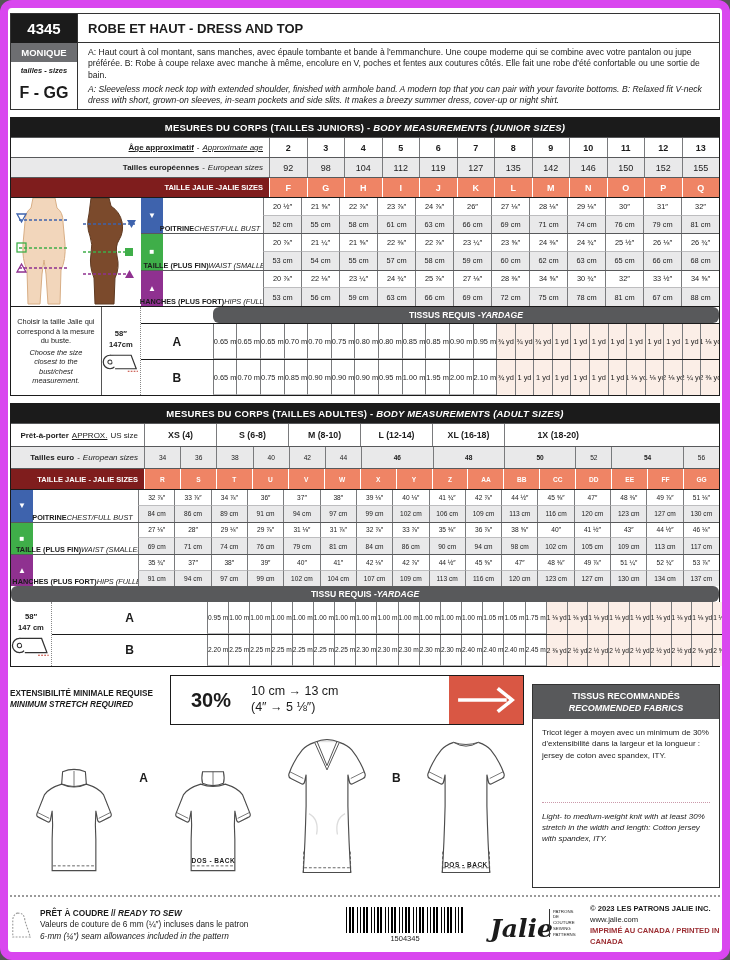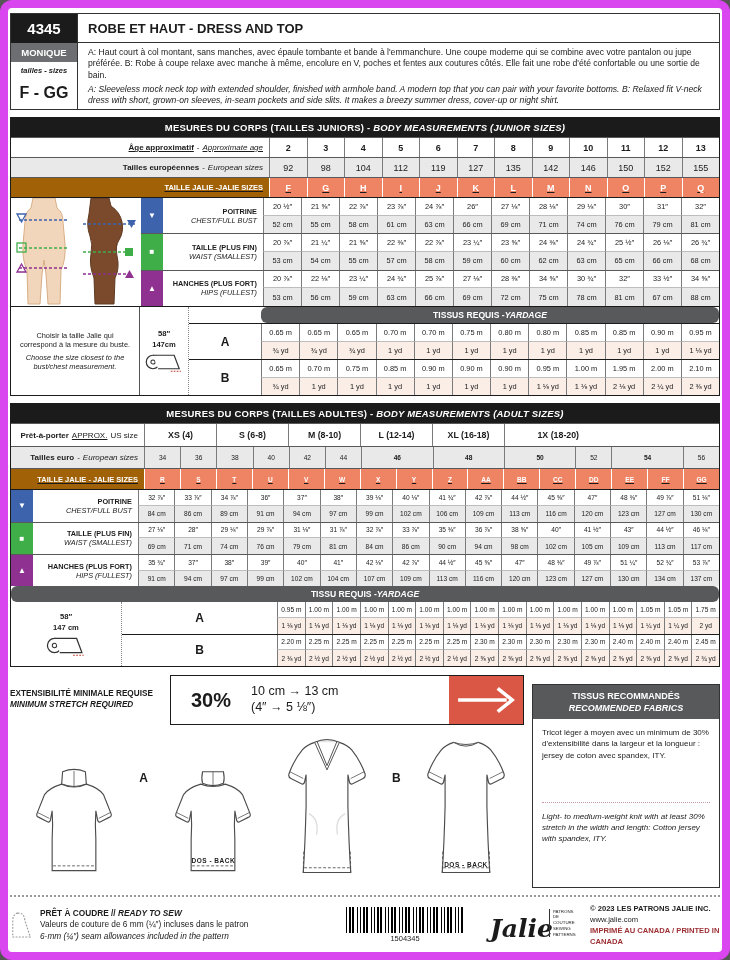--- a/index.html
+++ b/index.html
@@ -24,36 +24,36 @@
   .bar .it{font-weight:bold}
   .row{display:flex;border-top:1px solid #58595b;}
   .lblcol{display:flex;align-items:center;justify-content:flex-end;padding-right:6px;gap:3px;font-size:8px;}
   .jr .lblcol{width:252px;}
   .ad .lblcol{width:127px;}
   .cells{flex:1;display:flex;}
   .c{flex:1 1 0;display:flex;align-items:center;justify-content:center;border-left:1px solid #7a7b7d;
      font-size:7.4px;white-space:nowrap;overflow:hidden;}
   .age-r{height:19px;} .age-r .c{font-weight:bold;font-size:9px;background:#fff;}
   .euro-r{height:19px;background:#e9e9ea;} .euro-r .c{font-size:9px;background:#e9e9ea;}
-  .jalie-r{height:19px;background:#a16207;text-decoration:underline;}
+  .jalie-r{height:19px;background:#7f1d1d;}
   .jalie-r .lblcol{color:#fff;font-weight:bold;font-size:7.5px;}
   .jalie-r .c{background:#ef8465;color:#fff;font-weight:bold;font-size:9px;border-left:1px solid #fff;}
   .u{text-decoration:underline}
   .b{font-weight:bold}
   
   .meas-wrap{display:flex;border-top:1.5px solid #1b1b1b;}
   .figs{width:130px;position:relative;}
   .mrows{flex:1;display:flex;flex-direction:column;}
   .mrow{flex:1;display:flex;border-top:1px solid #58595b;}
   .mrow:first-child{border-top:none;}
   .mk{width:22px;display:flex;align-items:center;justify-content:center;color:#fff;font-size:8px;}
   .mk.chest{background:#3e63ad}.mk.chest::before{content:"▼"}
   .mk.waist{background:#3fae49}.mk.waist::before{content:"■"}
   .mk.hips{background:#8f3190}.mk.hips::before{content:"▲"}
-  .mlbl{display:flex;flex-direction:column;align-items:flex-end;justify-content:center;padding-right:6px;line-height:1.25;}
+  .mlbl{display:flex;flex-direction:row;align-items:flex-end;justify-content:center;padding-right:6px;line-height:1.25;}
   .jr .mlbl{width:94px;} .ad .mlbl{width:99px;}
   .mlbl .fr{font-weight:bold;font-size:7.3px;white-space:nowrap}
   .mlbl .en{font-style:italic;font-size:7.3px;white-space:nowrap}
   .vals{flex:1;display:flex;flex-direction:column;}
   .vrow{flex:1;display:flex;}
   .vrow.cm .c{background:#e9e9ea;}
   .vrow.in .c{background:#fff;border-bottom:1px solid #bdbdbf;}
   
   .ysec{display:flex;border-top:1.5px solid #1b1b1b;}
   .note{display:flex;flex-direction:column;justify-content:center;gap:3px;border-right:1px solid #555;
@@ -61,21 +61,21 @@
   .jr .note{width:116px;}
   .wcell{display:flex;flex-direction:column;align-items:center;justify-content:center;gap:2px;font-size:7.6px;font-weight:bold;border-right:1px dotted #888;}
   .jr .wcell{width:48px;} .ad .wcell{width:110px;}
   .yright{flex:1;display:flex;flex-direction:column;}
   .ytop{display:flex;height:16px;}
   .abspace{background:#fff;} .jr .abspace{width:72px;}
   .gbar{flex:1;background:#58595b;color:#fff;font-weight:bold;font-size:8.6px;display:flex;align-items:center;justify-content:center;border-radius:6px;}
   .yrow{flex:1;display:flex;border-top:1.5px solid #1b1b1b;}
   .ab{display:flex;align-items:center;justify-content:center;font-weight:bold;font-size:12px;}
   .jr .ab{width:72px;} .ad .ab{width:155px;}
-  .yvals{flex:1;display:flex;flex-direction:column;}
+  .yvals{flex:1;display:flex;flex-direction:row;}
   .vrow.m .c{background:#fff;border-bottom:1px solid #bdbdbf;}
   .vrow.yd .c{background:#fbeee7;}
   .ad .c{font-size:6.6px;}
   .ad .age-r .c{font-size:8.8px}
   
   .mid{height:214px;display:flex;gap:8px;}
   .mid-left{flex:1;display:flex;flex-direction:column;}
   .stretch{display:flex;align-items:center;height:52px;}
   .s-lbl{width:160px;line-height:1.3;}
   .s-lbl .fr{font-weight:bold;font-size:8.2px;}

